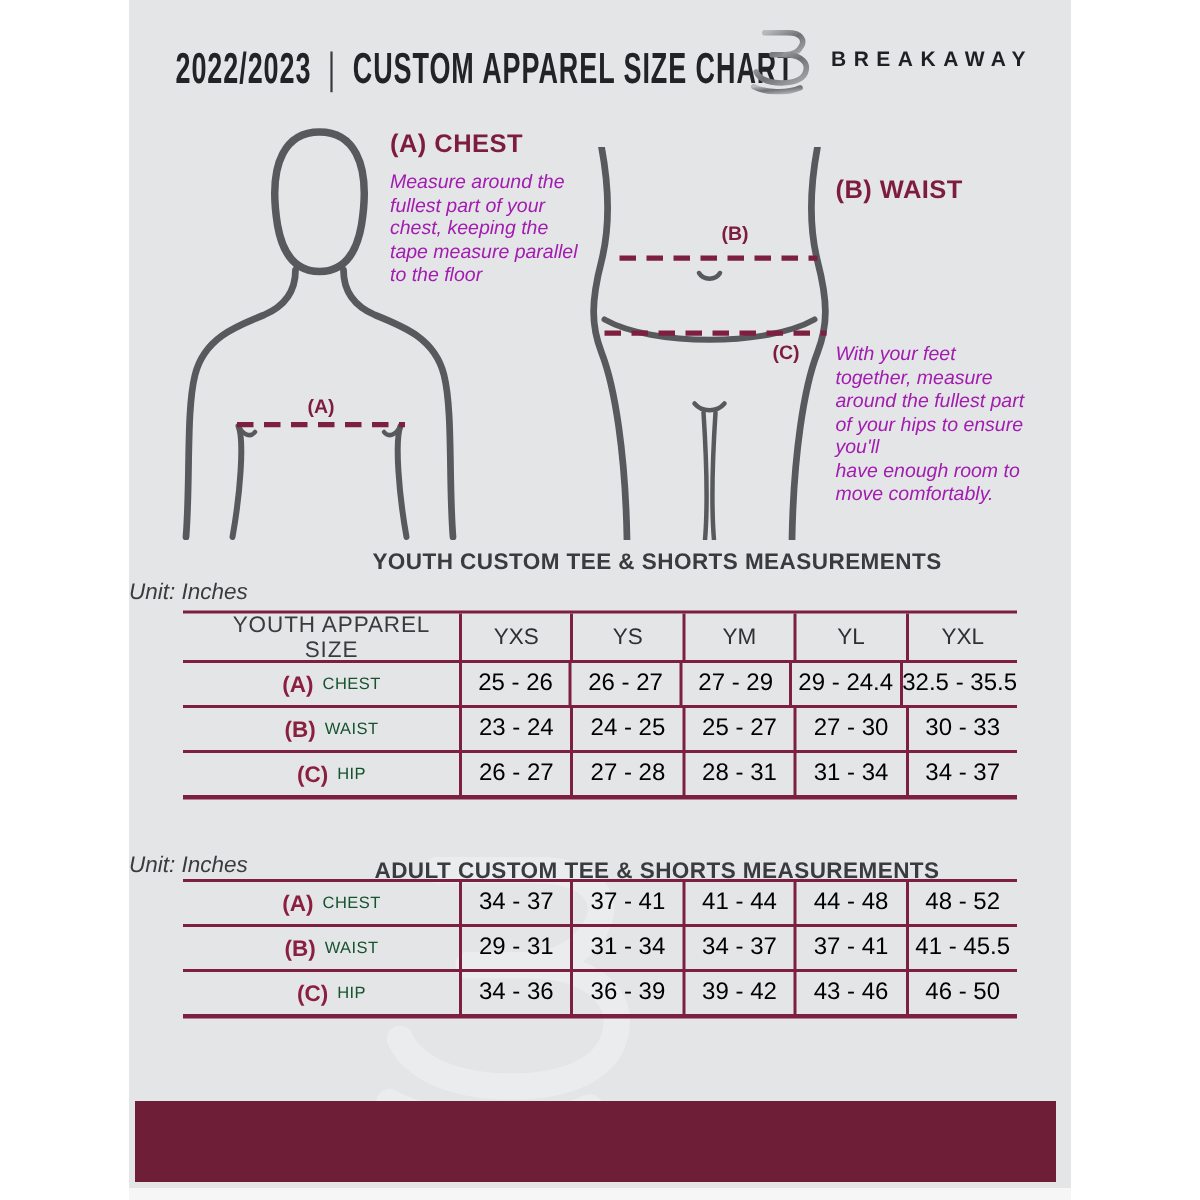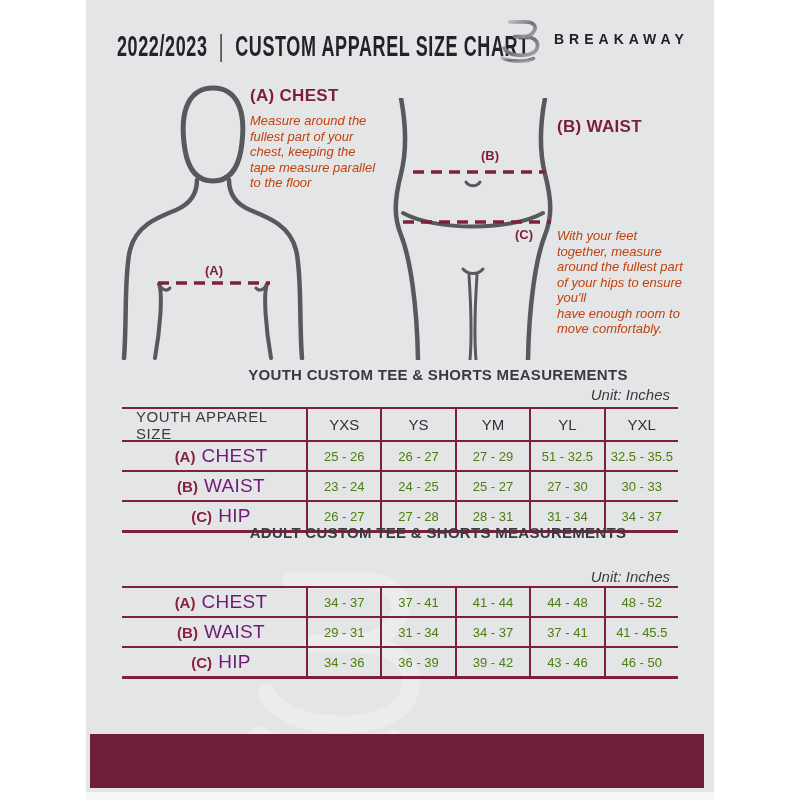--- a/index.html
+++ b/index.html
@@ -10,53 +10,53 @@
   
   .hdr{position:absolute;top:30px;left:31px;z-index:2;}
   .hdr-text{font-weight:bold;font-size:29px;color:#222326;letter-spacing:1px;
     transform:scaleX(0.62);transform-origin:left top;white-space:nowrap;}
   .hdr-div{padding:0 18px;font-weight:normal;color:#37383b;}
   .brand{position:absolute;top:15px;left:414px;display:flex;align-items:center;z-index:2;}
   .brand-name{font-size:14px;font-weight:bold;letter-spacing:5px;color:#1f2023;margin-left:10px;}
 
   
   .inst{position:absolute;z-index:2;}
-  .inst-a{left:164px;top:86px;width:178px;}
+  .inst-a{left:174px;top:86px;width:178px;}
   .inst-b{left:471px;top:88px;width:152px;margin-top:29px;}
   .inst-c{left:471px;top:221px;width:152px;}
   .inst-h{font-size:17px;font-weight:bold;color:#7d1c3e;letter-spacing:.3px;}
-  .inst-p{margin-top:7px;font-size:13px;font-style:italic;color:#c2410c;
+  .inst-p{margin-top:7px;font-size:13px;font-style:italic;color:#a21caf;
     line-height:15.5px;white-space:pre-line;}
 
   
   .fig{position:absolute;z-index:1;}
   .fig-torso{left:32px;top:80px;}
   .fig-lower{left:307px;top:98px;}
 
   
   .tbl-title{position:absolute;left:0;width:704px;text-align:center;font-weight:bold;
     font-size:15px;color:#3a3b3e;letter-spacing:.3px;z-index:2;}
-  .tbl-unit{position:absolute;left:0;width:584px;text-align:right;font-style:italic;
+  .tbl-unit{position:absolute;left:0;width:584px;text-align:left;font-style:italic;
     font-size:15px;color:#3a3b3e;z-index:2;}
   .yt-title{top:366px;} .yt-unit{top:386px;}
-  .ad-title{top:524px;} .ad-unit{top:568px;}
-  .table{position:absolute;left:36px;width:556px;z-index:2;}
+  .ad-title{top:572px;} .ad-unit{top:568px;}
+  .table{position:absolute;left:36px;width:556px;z-index:2;text-align:center;}
   .yt-table{top:407px;} .ad-table{top:586px;}
   .trow{display:grid;grid-template-columns:184px repeat(5,1fr);
     border-top:2px solid #7d2040;}
   .trow:last-child{border-bottom:3px solid #7d2040;}
   .trow>div{display:flex;align-items:center;justify-content:center;height:28px;}
   .trow.thead>div{height:31px;}
   .trow>div:not(:first-child){border-left:2px solid #7d2040;}
   .cell-label{justify-content:flex-start;padding-left:14px;}
   .thead-label{font-size:15px;color:#3a3b3e;letter-spacing:.6px;}
   .thead-size{font-weight:normal;font-size:15px;color:#2f3033;}
   .pfx{font-weight:bold;color:#8a1f3f;font-size:15px;margin-right:6px;}
-  .lbl{font-size:19px;color:#701a75;letter-spacing:.3px;}
-  .val{font-size:13px;color:#4d7c0f;white-space:nowrap;}
+  .lbl{font-size:11px;color:#14532d;letter-spacing:.3px;}
+  .val{font-size:16px;color:#000000;white-space:nowrap;}
 
   
   .watermark{position:absolute;left:28px;top:552px;z-index:0;opacity:.55;}
   .footer-bar{position:absolute;left:4px;top:734px;width:614px;height:54px;
     background:#6f1e38;z-index:2;}
   .bottom-strip{position:absolute;left:0;bottom:0;width:628px;height:8px;
     background:#f6f6f7;z-index:2;}
 </style>
 </head>
 <body>
@@ -155,21 +155,21 @@
       <div class="thead-size">YXL</div>
     </div>
     <div class="trow">
       <div class="cell-label">
           <span class="pfx">(A)</span>
           <span class="lbl">CHEST</span>
         </div>
       <div class="val">25 - 26</div>
       <div class="val">26 - 27</div>
       <div class="val">27 - 29</div>
-      <div class="val">51 - 32.5</div>
+      <div class="val">29 - 24.4</div>
       <div class="val">32.5 - 35.5</div>
     </div>
     <div class="trow">
       <div class="cell-label">
           <span class="pfx">(B)</span>
           <span class="lbl">WAIST</span>
         </div>
       <div class="val">23 - 24</div>
       <div class="val">24 - 25</div>
       <div class="val">25 - 27</div>

